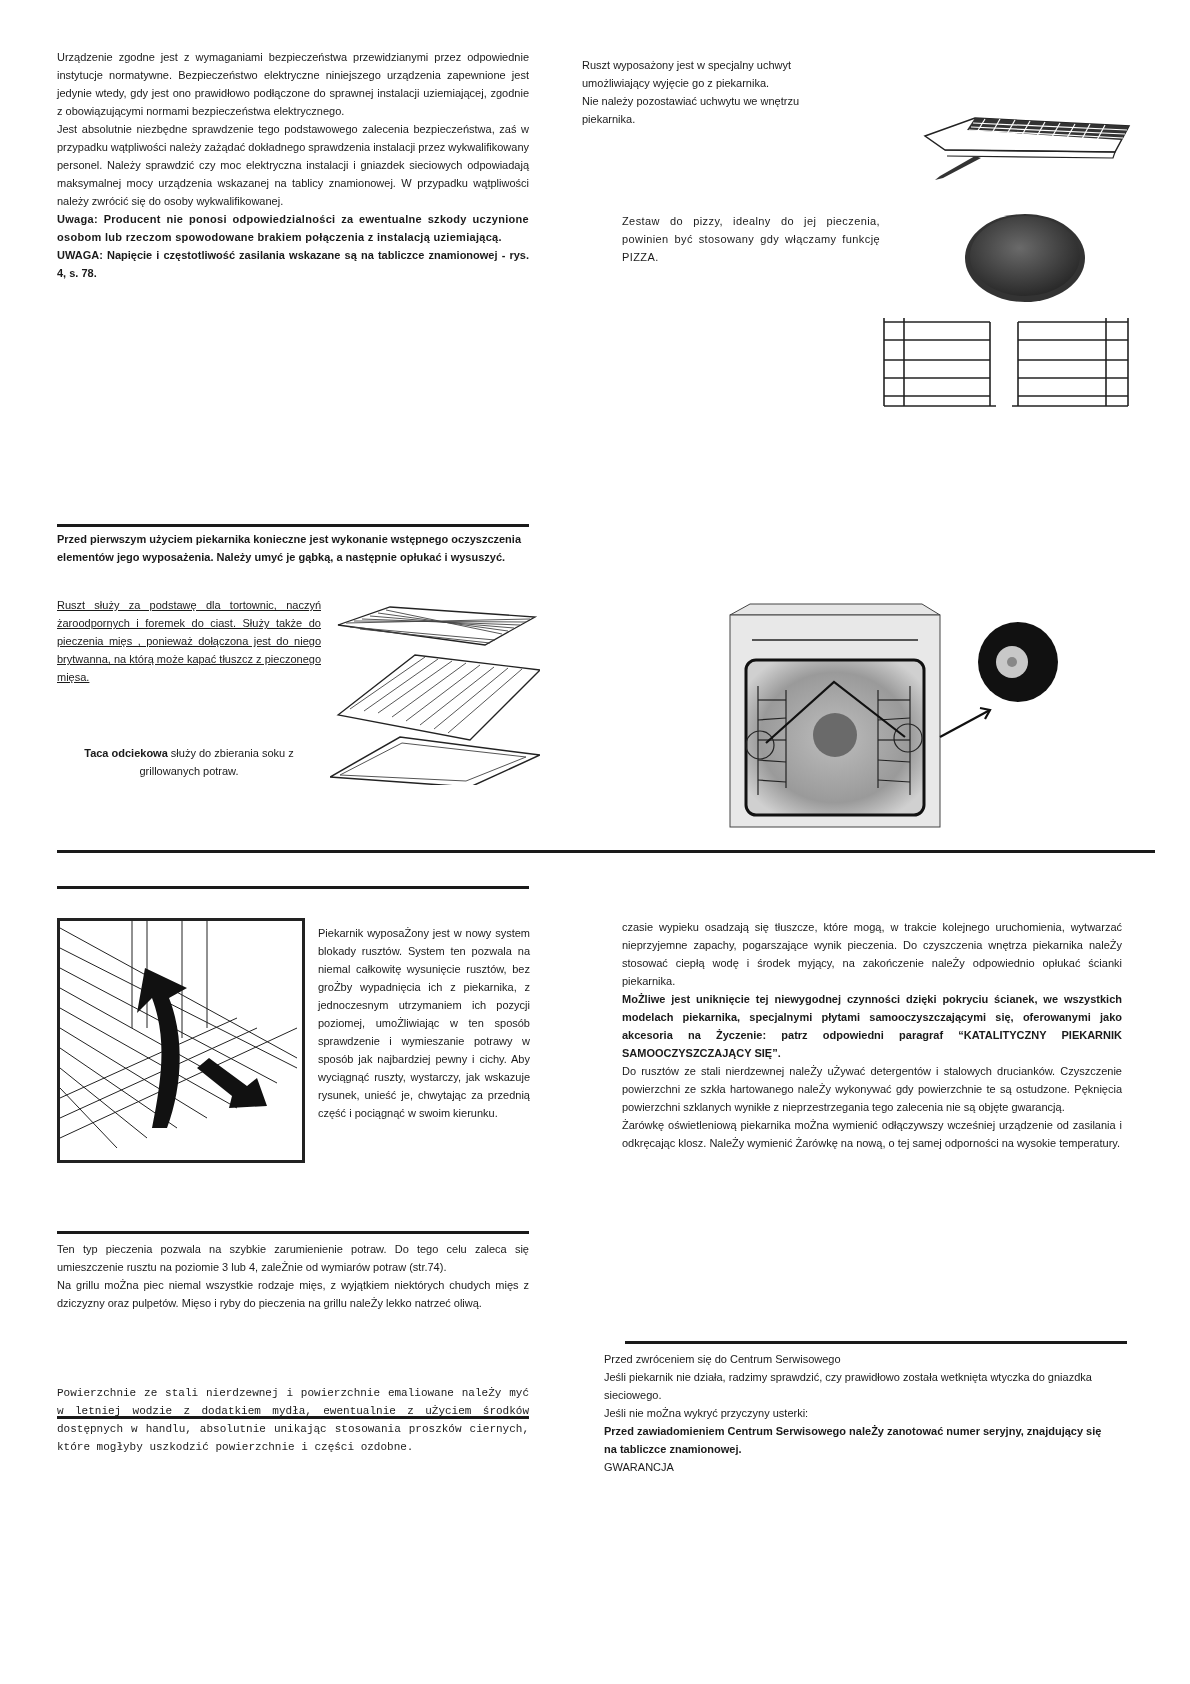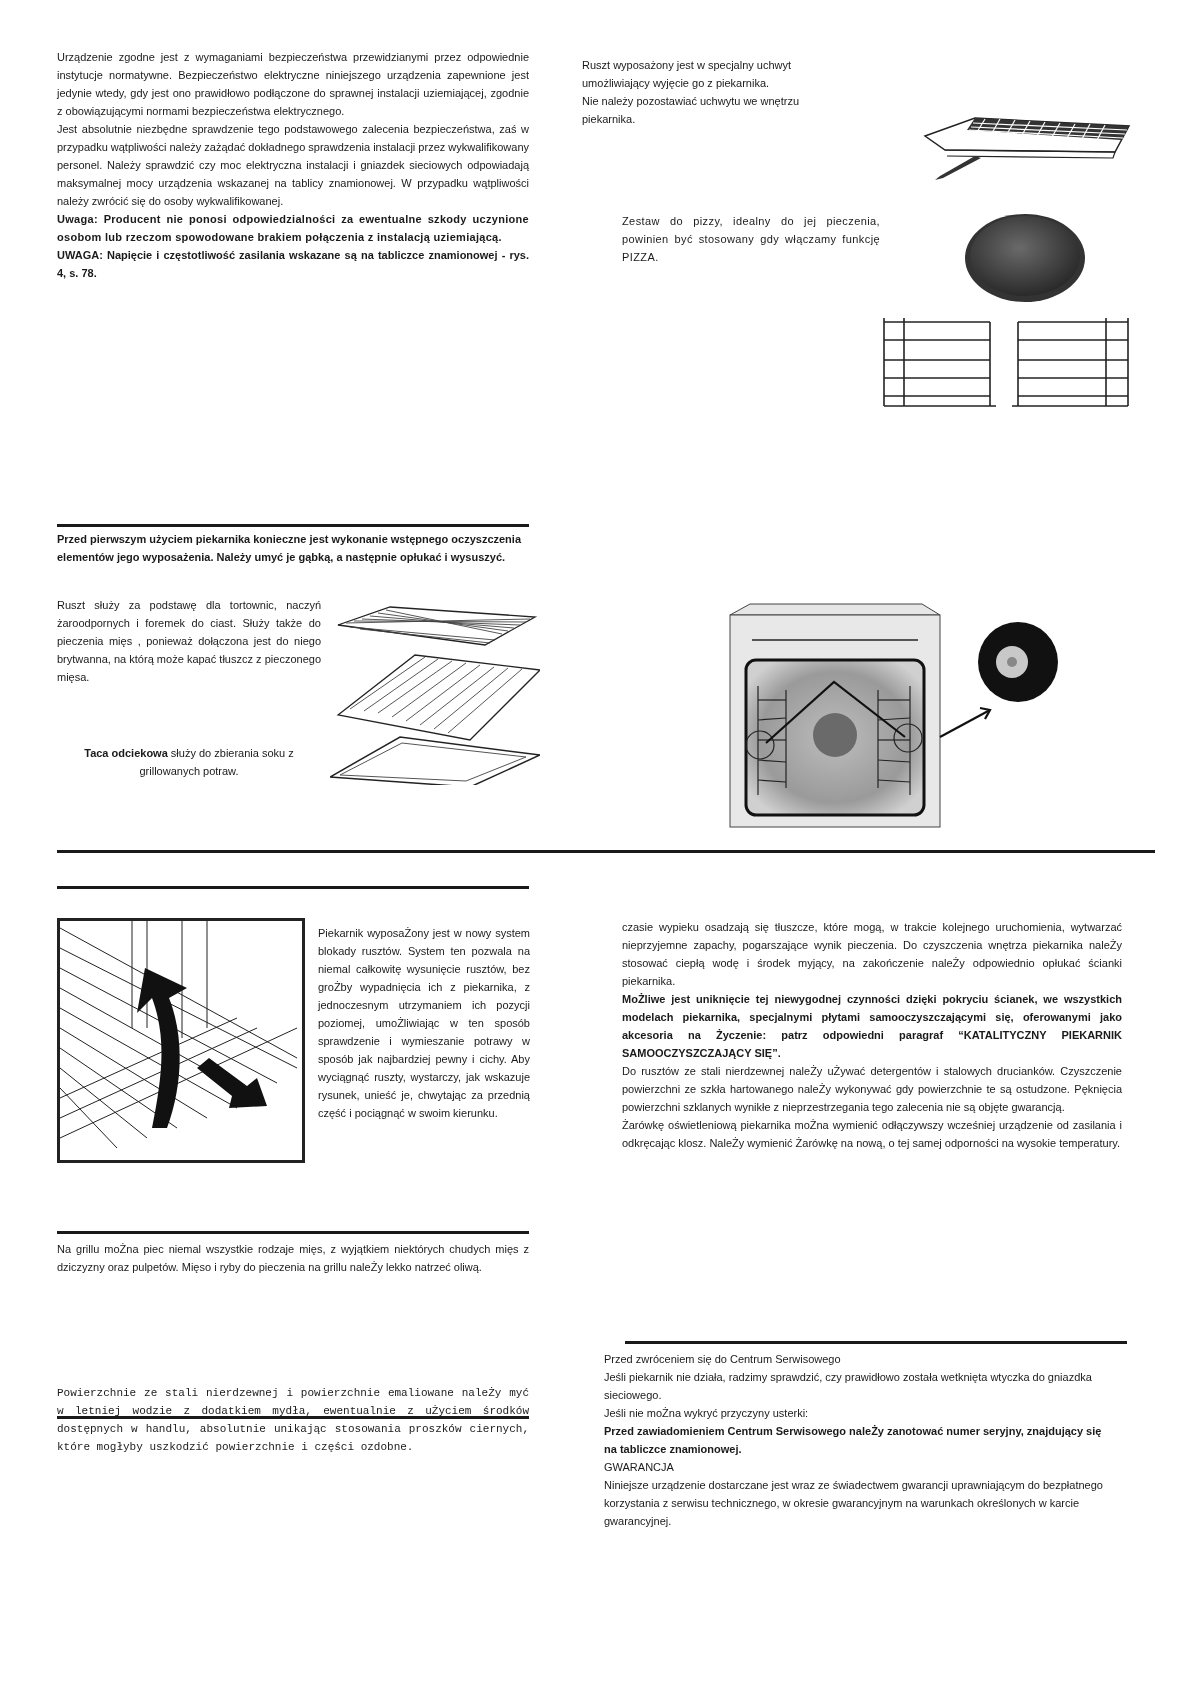--- a/index.html
+++ b/index.html
@@ -80,21 +80,21 @@
       <line x1="138" y1="48" x2="248" y2="48"></line>
     <line x1="138" y1="66" x2="248" y2="66"></line>
       <line x1="138" y1="84" x2="248" y2="84"></line>
       <line x1="132" y1="94" x2="248" y2="94"></line>
   </g>
 </svg>
 
 <div class="rule" style="left:57px; top:524px; width:472px;"></div>
 <div class="blk b" style="left:57px; top:530px; width:480px;">Przed pierwszym użyciem piekarnika konieczne jest wykonanie wstępnego oczyszczenia elementów jego wyposażenia. Należy umyć je gąbką, a następnie opłukać i wysuszyć.</div>
 
-<div class="blk just" style="left:57px; top:596px; width:264px;">Ruszt służy za podstawę dla tortownic, naczyń żaroodpornych i foremek do ciast. Służy także do pieczenia mięs , ponieważ dołączona jest do niego brytwanna, na którą może kapać tłuszcz z pieczonego mięsa.</div>
+<div class="blk just" style="left:57px; top:596px; width:264px;text-decoration:underline;">Ruszt służy za podstawę dla tortownic, naczyń żaroodpornych i foremek do ciast. Służy także do pieczenia mięs , ponieważ dołączona jest do niego brytwanna, na którą może kapać tłuszcz z pieczonego mięsa.</div>
 <div class="blk" style="left:57px; top:744px; width:264px;text-align:center;">
   <span class="b">Taca odciekowa</span><span> służy do zbierania soku z grillowanych potraw.</span>
 </div>
 
 <svg style="left:330px; top:605px;" width="210" height="180" viewBox="0 0 210 180">
   <polygon points="8,20 60,2 205,12 155,40" fill="#fff" stroke="#222" stroke-width="1.3"></polygon>
   <g stroke="#444" stroke-width="0.9">
     <line x1="16" y1="18" x2="200" y2="14"></line>
       <line x1="24" y1="16" x2="196" y2="17"></line>
       <line x1="32" y1="14" x2="190" y2="20"></line>
@@ -186,20 +186,21 @@
       <line x1="150" y1="3" x2="150" y2="110"></line>
   </g>
   <path d="M95,210 C105,160 110,120 95,80 L80,95 L88,50 L130,70 L112,80 C128,120 125,170 110,210 Z" fill="#111"></path>
   <path d="M140,150 L175,178 L172,190 L210,188 L200,160 L190,168 L152,140 Z" fill="#111"></path>
 </svg>
 
 <div class="blk just" style="left:318px; top:924px; width:212px;">Piekarnik wyposaŻony jest w nowy system blokady rusztów. System ten pozwala na niemal całkowitę wysunięcie rusztów, bez groŻby wypadnięcia ich z piekarnika, z jednoczesnym utrzymaniem ich pozycji poziomej, umoŻliwiając w ten sposób sprawdzenie i wymieszanie potrawy w sposób jak najbardziej pewny i cichy. Aby wyciągnąć ruszty, wystarczy, jak wskazuje rysunek, unieść je, chwytając za przednią część i pociągnąć w swoim kierunku.</div>
 
 <div class="rule" style="left:57px; top:1231px; width:472px;"></div>
 <div class="blk just" style="left:57px; top:1240px; width:472px;">
+  <p>Ten typ pieczenia pozwala na szybkie zarumienienie potraw. Do tego celu zaleca się umieszczenie rusztu na poziomie 3 lub 4, zaleŻnie od wymiarów potraw (str.74).</p>
   <p>Na grillu moŻna piec niemal wszystkie rodzaje mięs, z wyjątkiem niektórych chudych mięs z dziczyzny oraz pulpetów. Mięso i ryby do pieczenia na grillu naleŻy lekko natrzeć oliwą.</p>
 </div>
 
 <div class="rule" style="left:57px; top:1416px; width:472px;"></div>
 <div class="blk just" style="left:57px; top:1384px; width:472px;font-family:Liberation Mono, monospace;">
   <p>Powierzchnie ze stali nierdzewnej i powierzchnie emaliowane naleŻy myć w letniej wodzie z dodatkiem mydła, ewentualnie z uŻyciem środków dostępnych w handlu, absolutnie unikając stosowania proszków ciernych, które mogłyby uszkodzić powierzchnie i części ozdobne.</p>
 </div>
 
 <div class="blk just" style="left:622px; top:918px; width:500px;">
   <p>czasie wypieku osadzają się tłuszcze, które mogą, w trakcie kolejnego uruchomienia, wytwarzać nieprzyjemne zapachy, pogarszające wynik pieczenia. Do czyszczenia wnętrza piekarnika naleŻy stosować ciepłą wodę i środek myjący, na zakończenie naleŻy odpowiednio opłukać ścianki piekarnika.</p>
@@ -208,14 +209,13 @@
   <p>Żarówkę oświetleniową piekarnika moŻna wymienić odłączywszy wcześniej urządzenie od zasilania i odkręcając klosz. NaleŻy wymienić Żarówkę na nową, o tej samej odporności na wysokie temperatury.</p>
 </div>
 
 <div class="rule" style="left:625px; top:1341px; width:502px;"></div>
 <div class="blk" style="left:604px; top:1350px; width:505px;">
   <p>Przed zwróceniem się do Centrum Serwisowego</p>
   <p>Jeśli piekarnik nie działa, radzimy sprawdzić, czy prawidłowo została wetknięta wtyczka do gniazdka sieciowego.</p>
   <p>Jeśli nie moŻna wykryć przyczyny usterki:</p>
   <p class="b">Przed zawiadomieniem Centrum Serwisowego naleŻy zanotować numer seryjny, znajdujący się na tabliczce znamionowej.</p>
   <p>GWARANCJA</p>
-  <p>Niniejsze urządzenie dostarczane jest wraz ze świadectwem gwarancji uprawniającym do bezpłatnego korzystania z serwisu technicznego, w okresie gwarancyjnym na warunkach określonych w karcie gwarancyjnej.</p>
 </div>
 
 </body></html>

